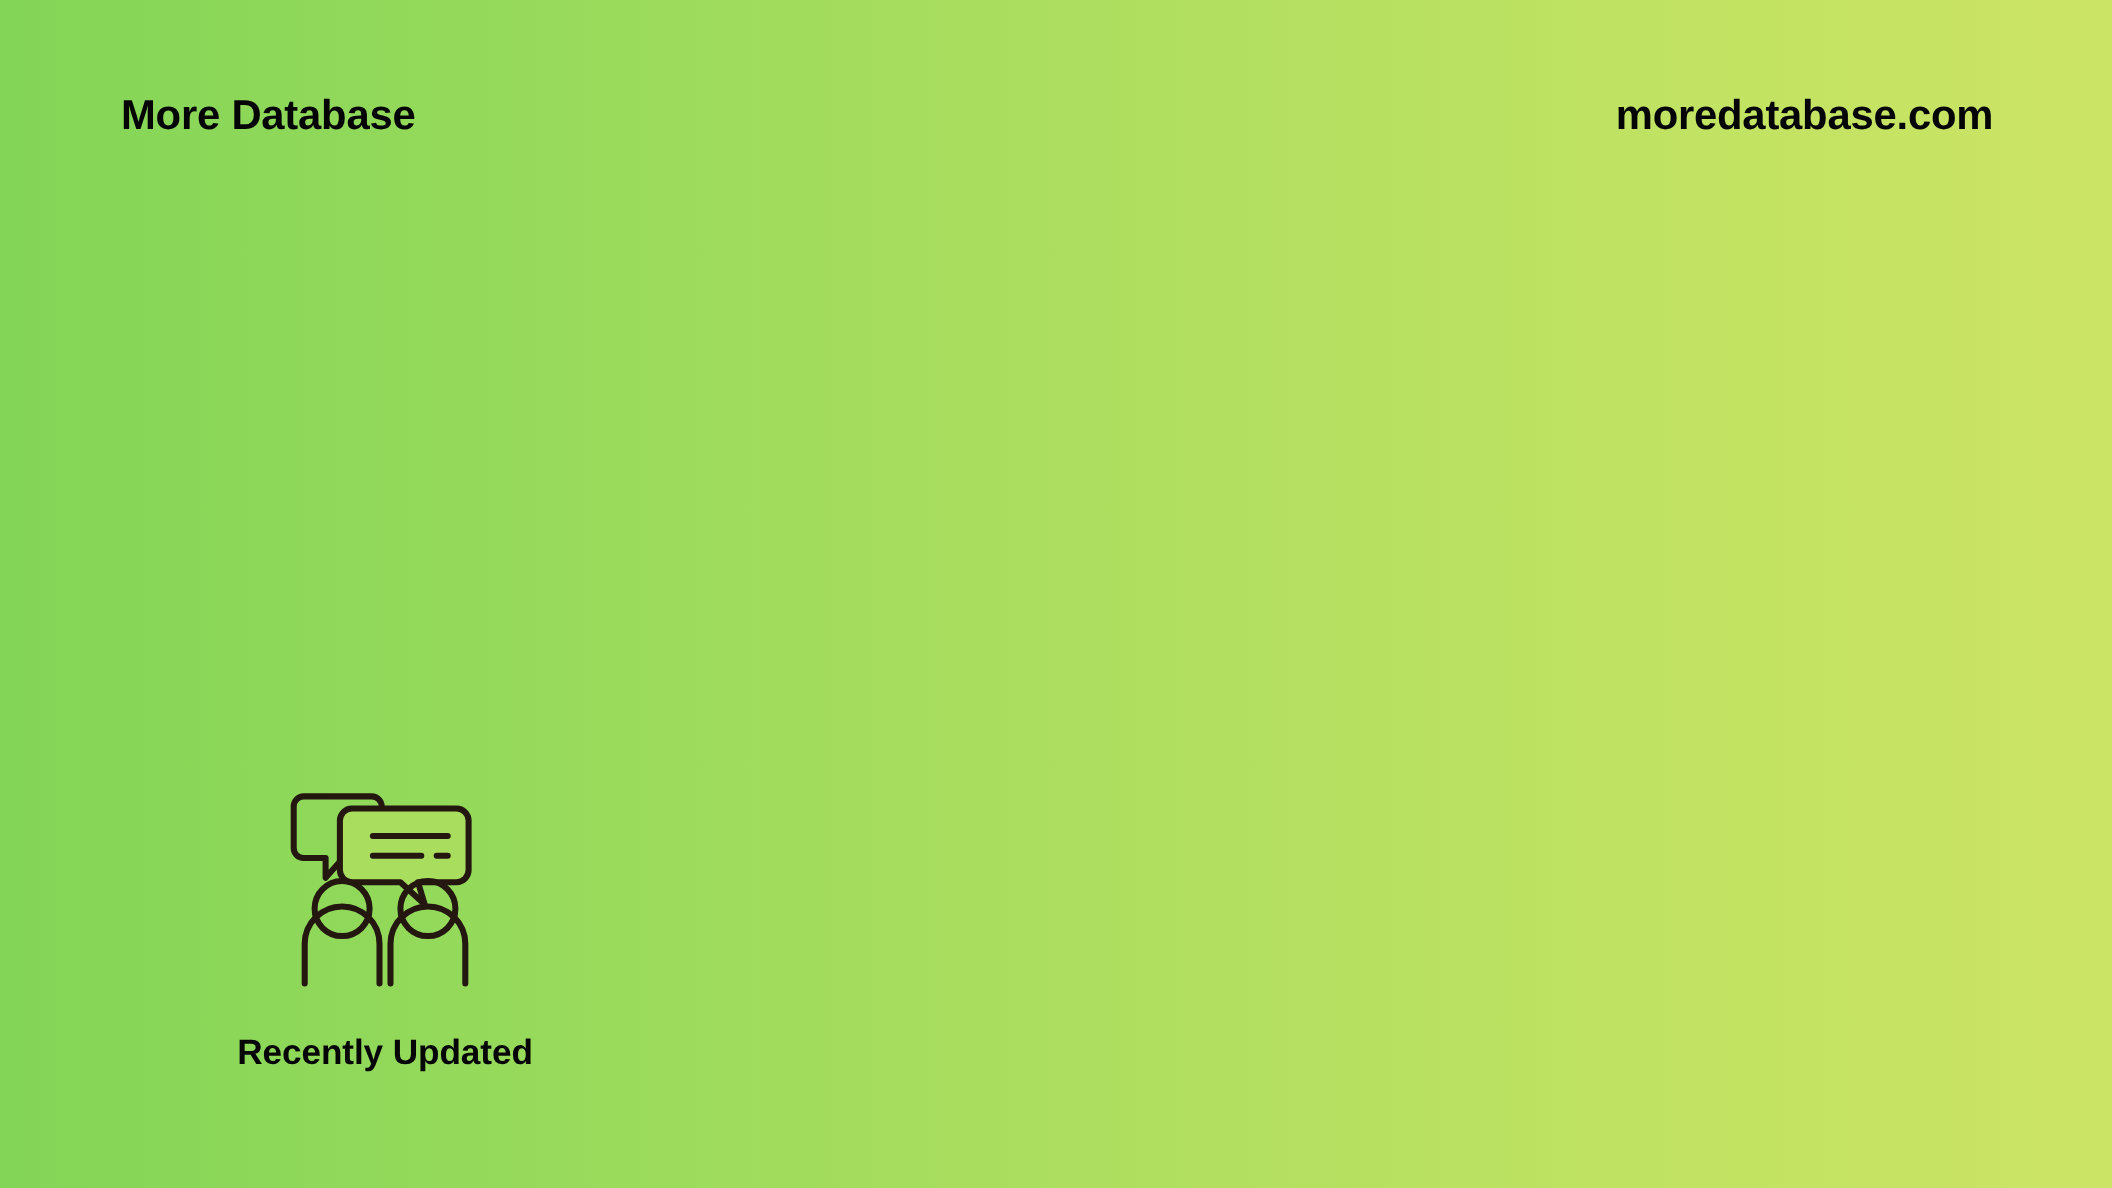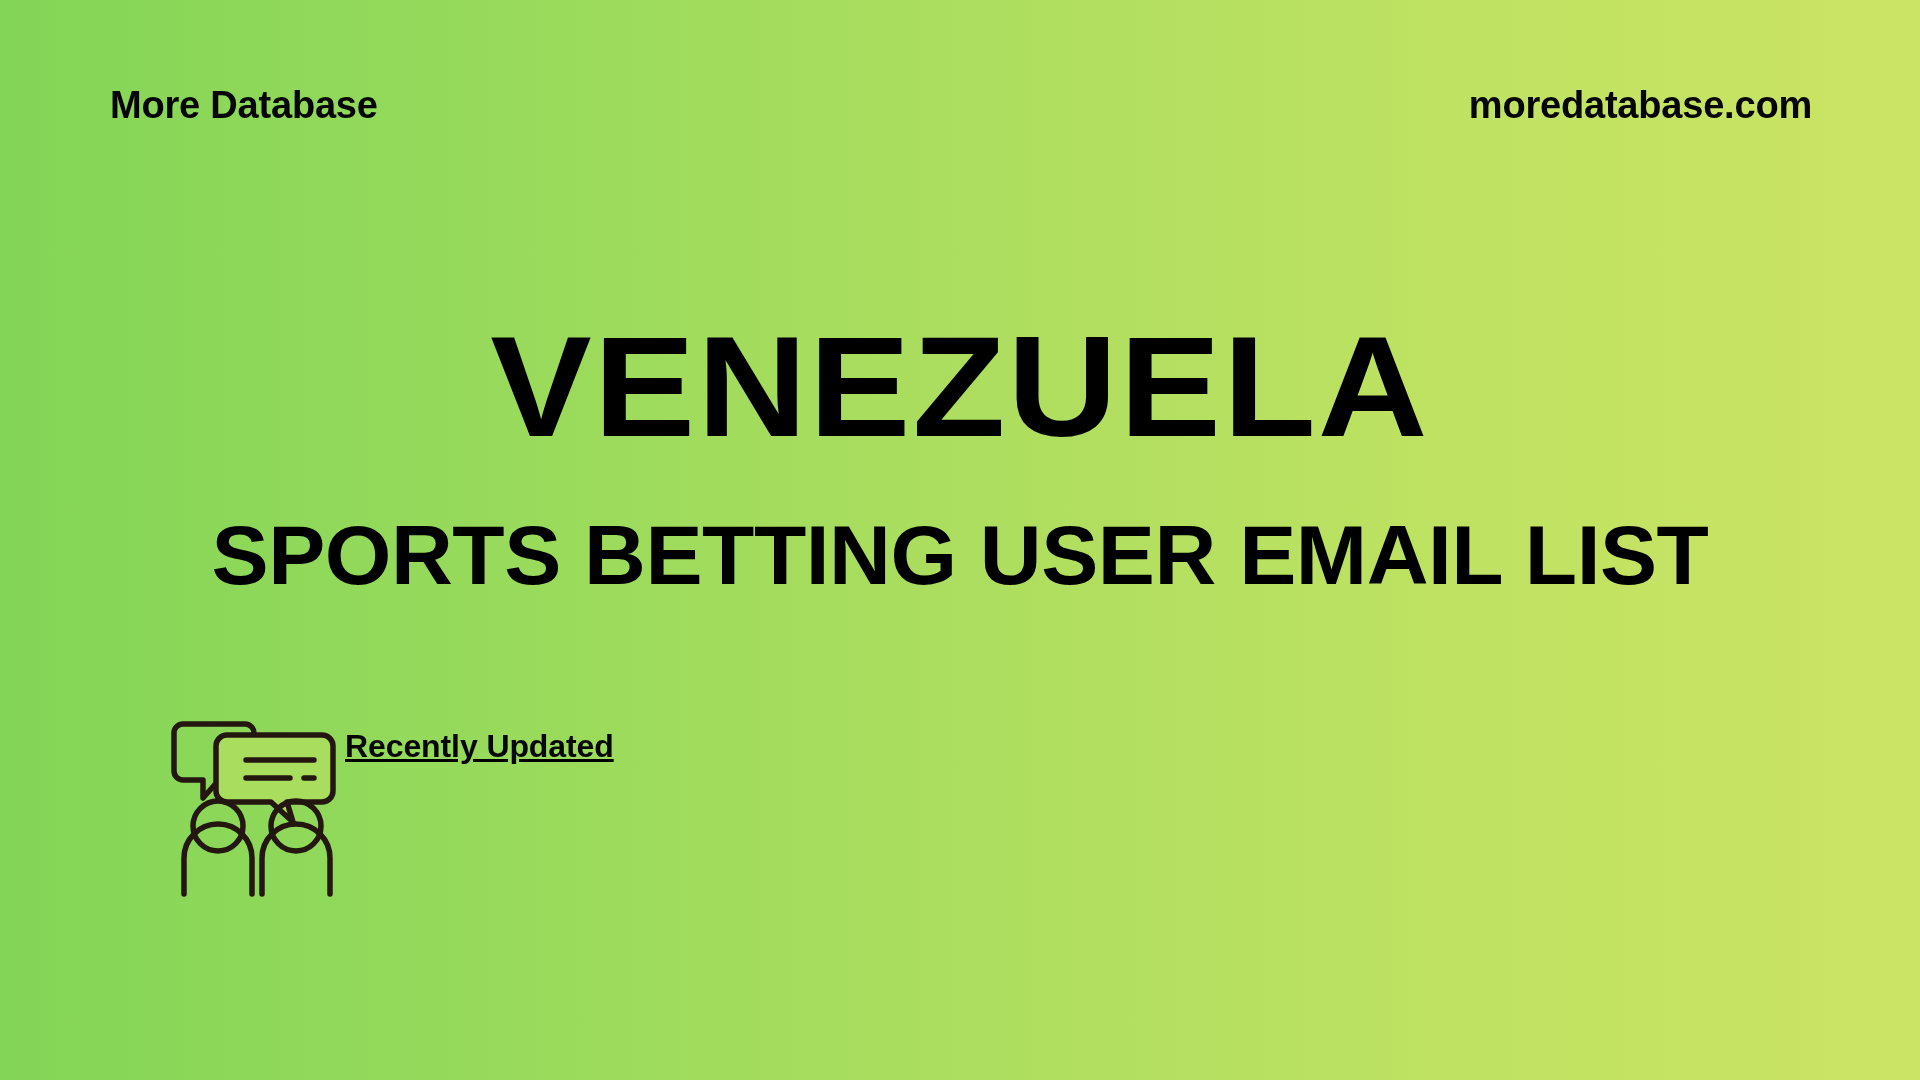--- a/index.html
+++ b/index.html
@@ -92,23 +92,22 @@
     width: 1920px;
     display: flex;
     align-items: flex-start;
     justify-content: space-between;
     padding: 0 170px;
     box-sizing: border-box;
   }
   .feature {
     width: 360px;
     display: flex;
-    flex-direction: row;
-    align-items: flex-start;
-    text-decoration: underline;
+    flex-direction: column;
+    align-items: center;
   }
   .feature-icon {
     width: 190px;
     height: 210px;
     display: flex;
     align-items: center;
     justify-content: center;
   }
   .feature-icon svg {
     display: block;
@@ -127,24 +126,20 @@
 </head>
 <body>
 
 <div id="banner">
 
   <div id="header">
     <div id="brand-name">More Database</div>
     <div id="site-url">moredatabase.com</div>
   </div>
 
-  <div id="headline-block">
-    <div id="country-title">VENEZUELA</div>
-    <div id="product-subtitle">SPORTS BETTING USER EMAIL LIST</div>
-  </div>
 
   <div id="features">
 
     <div class="feature">
       <div class="feature-icon">
         <svg width="175" height="185" viewBox="0 0 175 185" fill="none" stroke="#231710" stroke-width="5.5" stroke-linecap="round" stroke-linejoin="round">
 
           <path d="M13 11 h62 a9 9 0 0 1 9 9 v38 a9 9 0 0 1 -9 9 h-26 l-16 18 v-18 h-20 a9 9 0 0 1 -9 -9 v-38 a9 9 0 0 1 9 -9 z"></path>
 
           <path d="M57 22 h95 a11 11 0 0 1 11 11 v45 a11 11 0 0 1 -11 11 h-35 l6 20 -22 -20 h-44 a11 11 0 0 1 -11 -11 v-45 a11 11 0 0 1 11 -11 z" fill="#a9dd5e"></path>

